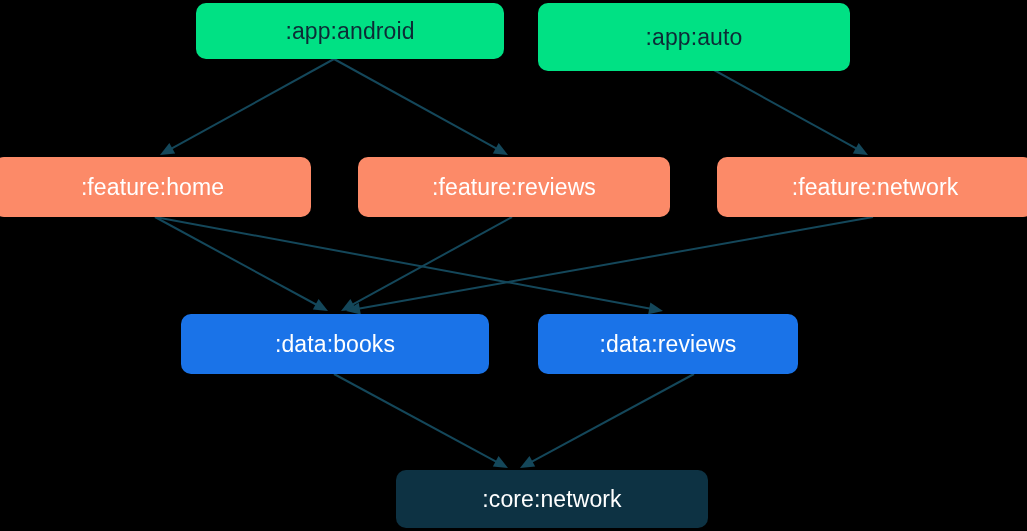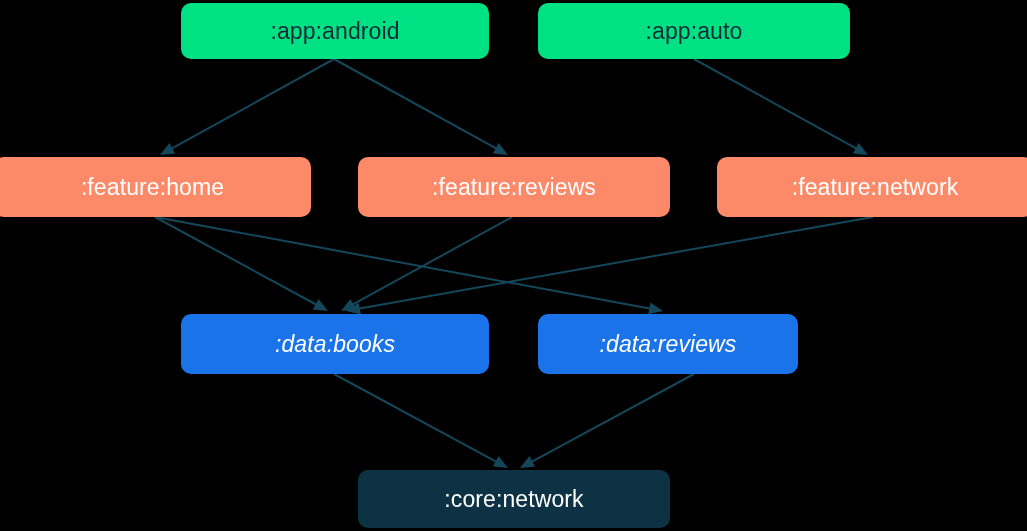--- a/index.html
+++ b/index.html
@@ -36,22 +36,22 @@
     line-height: 1;
     white-space: nowrap;
   }
   .node-label {
     display: block;
     font-size: 23px;
     letter-spacing: 0.1px;
   }
   .node-app      { background: #00e184; color: #0d2b36; }
   .node-feature  { background: #fc8a68; color: #ffffff; }
-  .node-data     { background: #1a73e8; color: #ffffff; font-style: italic; }
-  .node-core     { background: #0d3243; color: #ffffff; }
+  .node-data     { background: #1a73e8; color: #ffffff; }
+  .node-core     { background: #0d3243; color: #ffffff; margin-left: 38px; }
 </style>
 </head>
 <body>
 
 <div id="canvas">
 
   <svg id="edge-layer" viewBox="0 0 1027 531" xmlns="http://www.w3.org/2000/svg">
       <line x1="334" y1="59" x2="169.63135452429472" y2="149.6861492279753" stroke="#14475a" stroke-width="2"></line>
       <polygon points="169.3596235189071,142.98345109508054 175.15655163384312,153.49038330340207 160,155" fill="#14475a"></polygon>
       <line x1="334" y1="59" x2="498.36864547570525" y2="149.6861492279753" stroke="#14475a" stroke-width="2"></line>
@@ -66,24 +66,24 @@
       <polygon points="350.3782051274572,298.997947317757 356.1588692715947,309.51383634592213 341,311" fill="#14475a"></polygon>
       <line x1="873" y1="217" x2="356.8290841194128" y2="309.0684366086816" stroke="#14475a" stroke-width="2"></line>
       <polygon points="358.72889066580626,302.63487343682414 360.83605072906266,314.44841974891085 346,311" fill="#14475a"></polygon>
       <line x1="334" y1="374" x2="498.3219709513181" y2="462.77163947944774" stroke="#14475a" stroke-width="2"></line>
       <polygon points="492.83067547228546,466.62464790948724 498.5343414947061,456.0667980381979 508,468" fill="#14475a"></polygon>
       <line x1="694" y1="374" x2="529.6780290486819" y2="462.77163947944774" stroke="#14475a" stroke-width="2"></line>
       <polygon points="529.4656585052938,456.0667980381979 535.1693245277146,466.62464790948724 520,468" fill="#14475a"></polygon>
     </svg>
 
   <div id="node-layer">
-      <div class="node node-app" style="left: 181px; top: 3px; width: 308px; height: 56px;">
+      <div class="node node-app" style="left: 196px; top: 3px; width: 308px; height: 56px;">
         <span class="node-label">:app:android</span>
       </div>
-      <div class="node node-app" style="left: 538px; top: 3px; width: 312px; height: 56px;">
+      <div class="node node-app" style="left: 538px; top: 3px; width: 312px; height: 68px;">
         <span class="node-label">:app:auto</span>
       </div>
       <div class="node node-feature" style="left: -6px; top: 157px; width: 317px; height: 60px;">
         <span class="node-label">:feature:home</span>
       </div>
       <div class="node node-feature" style="left: 358px; top: 157px; width: 312px; height: 60px; align-items: center;">
         <span class="node-label">:feature:reviews</span>
       </div>
       <div class="node node-feature" style="left: 717px; top: 157px; width: 316px; height: 60px;">
         <span class="node-label">:feature:network</span>

